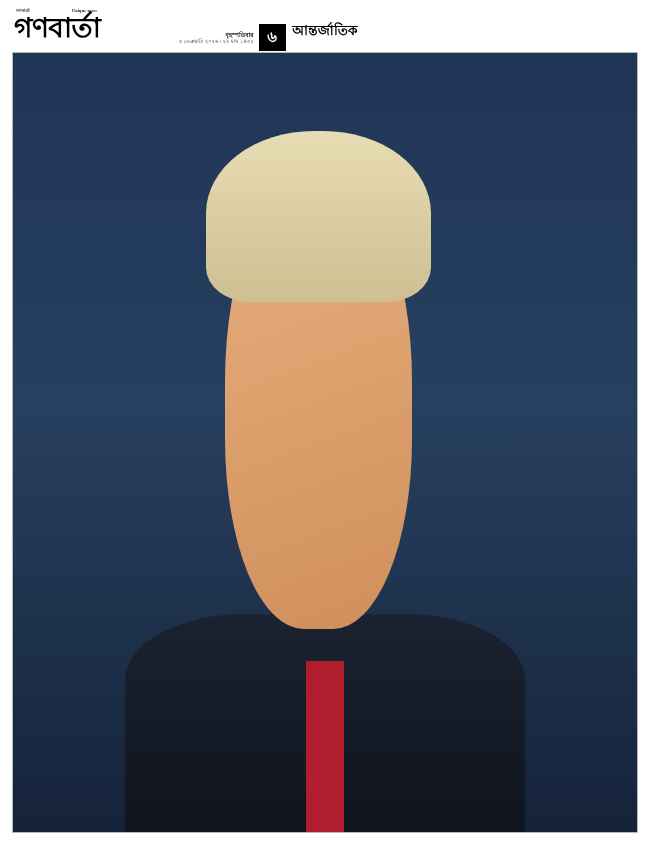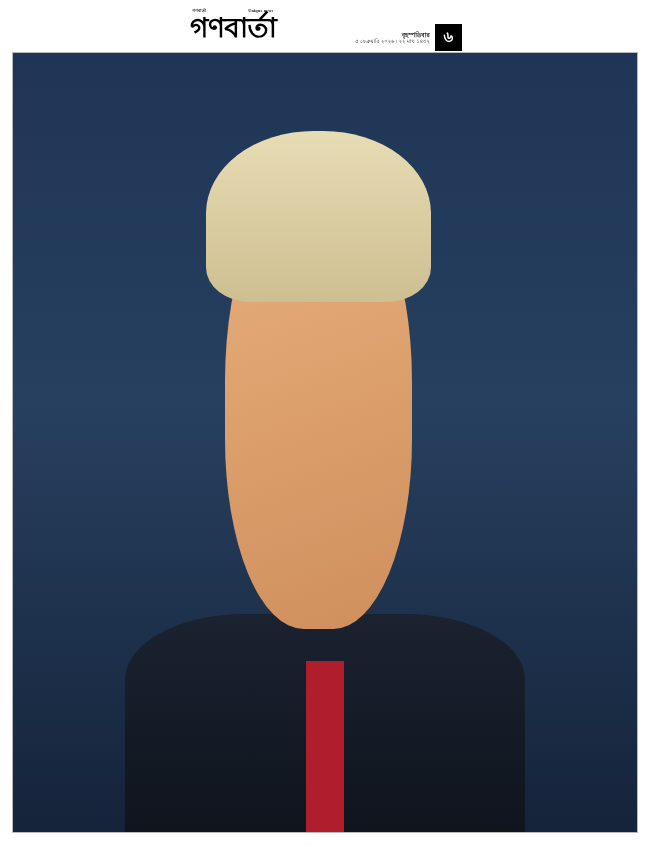--- a/index.html
+++ b/index.html
@@ -10,21 +10,21 @@
     overflow: hidden;
     font-family: "Liberation Serif", "DejaVu Serif", serif;
   }
   .page { position: relative; width: 650px; height: 845px; background:#fff; padding: 0; }
 
   
   .masthead {
     position: relative;
     height: 52px;
     padding: 8px 12px 4px 14px;
-    display: flex; align-items: flex-start; justify-content: center;
+    display: flex; align-items: flex-start; justify-content: flex-start;
   }
   .logo-wrap { position: relative; width: 165px; }
   .logo-kicker {
     font-size: 4.2px; letter-spacing: .2px; color:#111;
     display:flex; gap:42px; padding-left:2px; margin-bottom:-1px; font-weight:700;
   }
   .logo-main {
     font-family: "DejaVu Sans", sans-serif;
     font-weight: 900;
     font-size: 27px;
@@ -213,20 +213,21 @@
   <div class="masthead">
 
     <div class="logo-wrap">
       <div class="logo-kicker">
         <span>গণবার্তা</span>
         <span>Unique news</span>
       </div>
       <div class="logo-main">গণবার্তা</div>
     </div>
 
+    <div class="section-title">আন্তর্জাতিক</div>
 
     <div class="head-right">
       <div class="head-dates">
         <div class="head-day">বৃহস্পতিবার</div>
         <div class="head-date">৫ ফেব্রুয়ারি ২০২৬ ৷ ২২ মাঘ ১৪৩২</div>
       </div>
       <div class="page-badge">৬</div>
     </div>
   </div>
 

